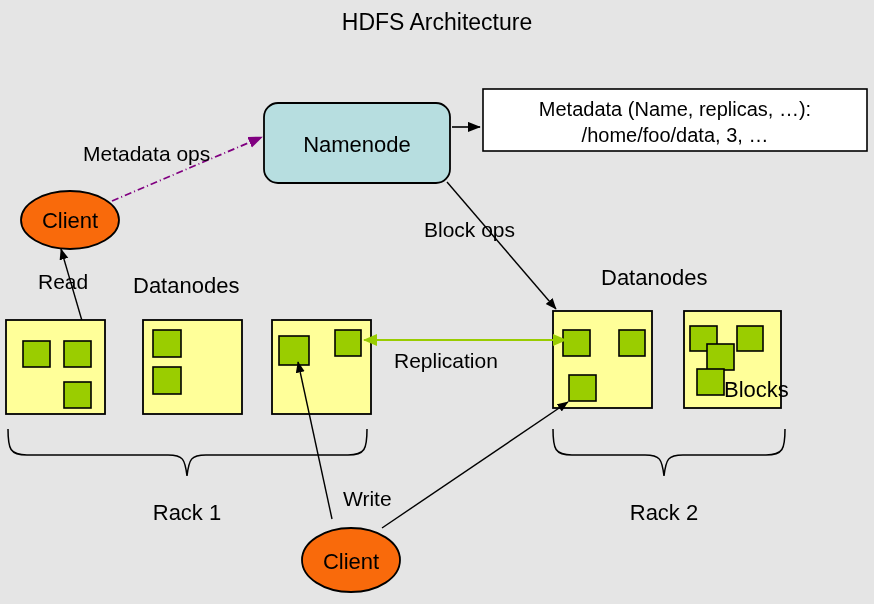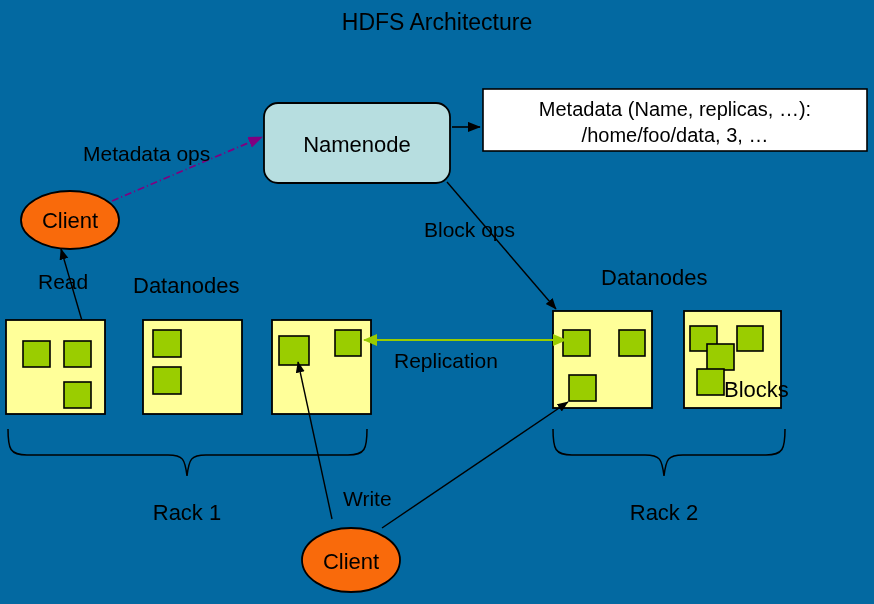--- a/index.html
+++ b/index.html
@@ -10,21 +10,21 @@
   body {
     width: 874px;
     height: 604px;
     overflow: hidden;
     font-family: "Liberation Sans", sans-serif;
   }
   #diagram-root {
     position: relative;
     width: 874px;
     height: 604px;
-    background: #0369a1;
+    background: #e5e5e5;
   }
   svg#hdfs-svg {
     display: block;
     width: 874px;
     height: 604px;
   }
   .diagram-title {
     font-family: "Liberation Sans", sans-serif;
     font-size: 23px;
     fill: #000000;

